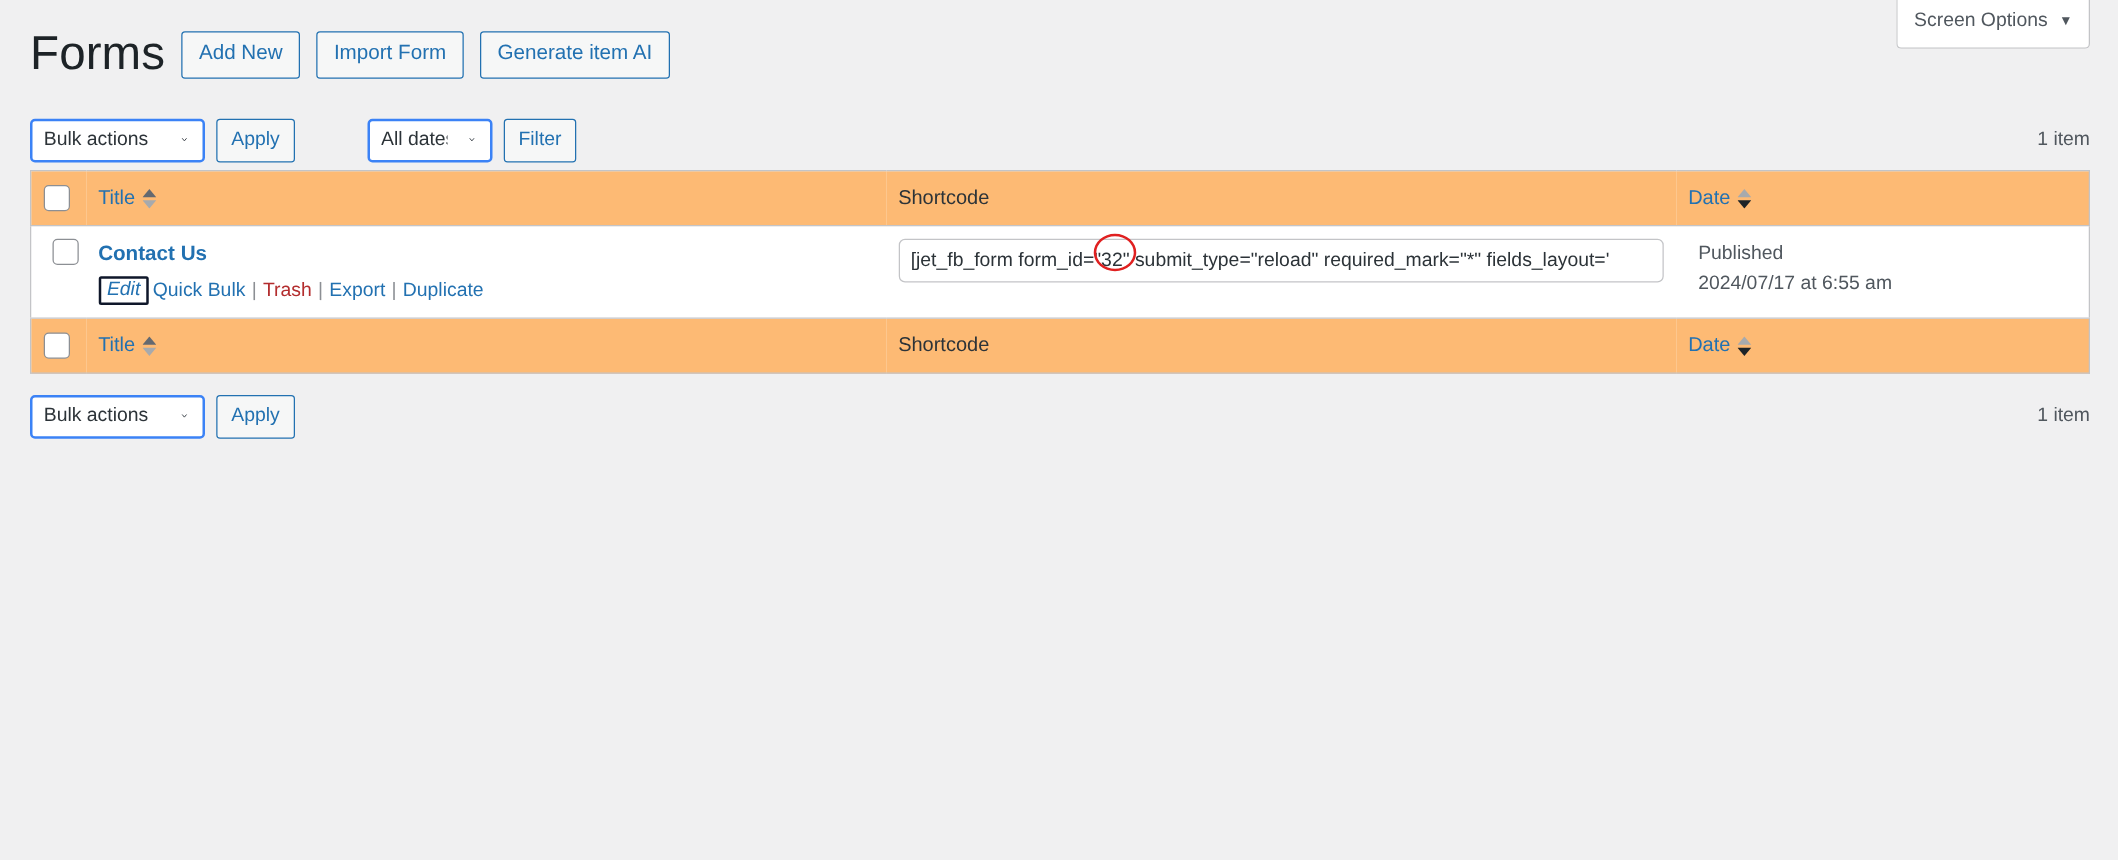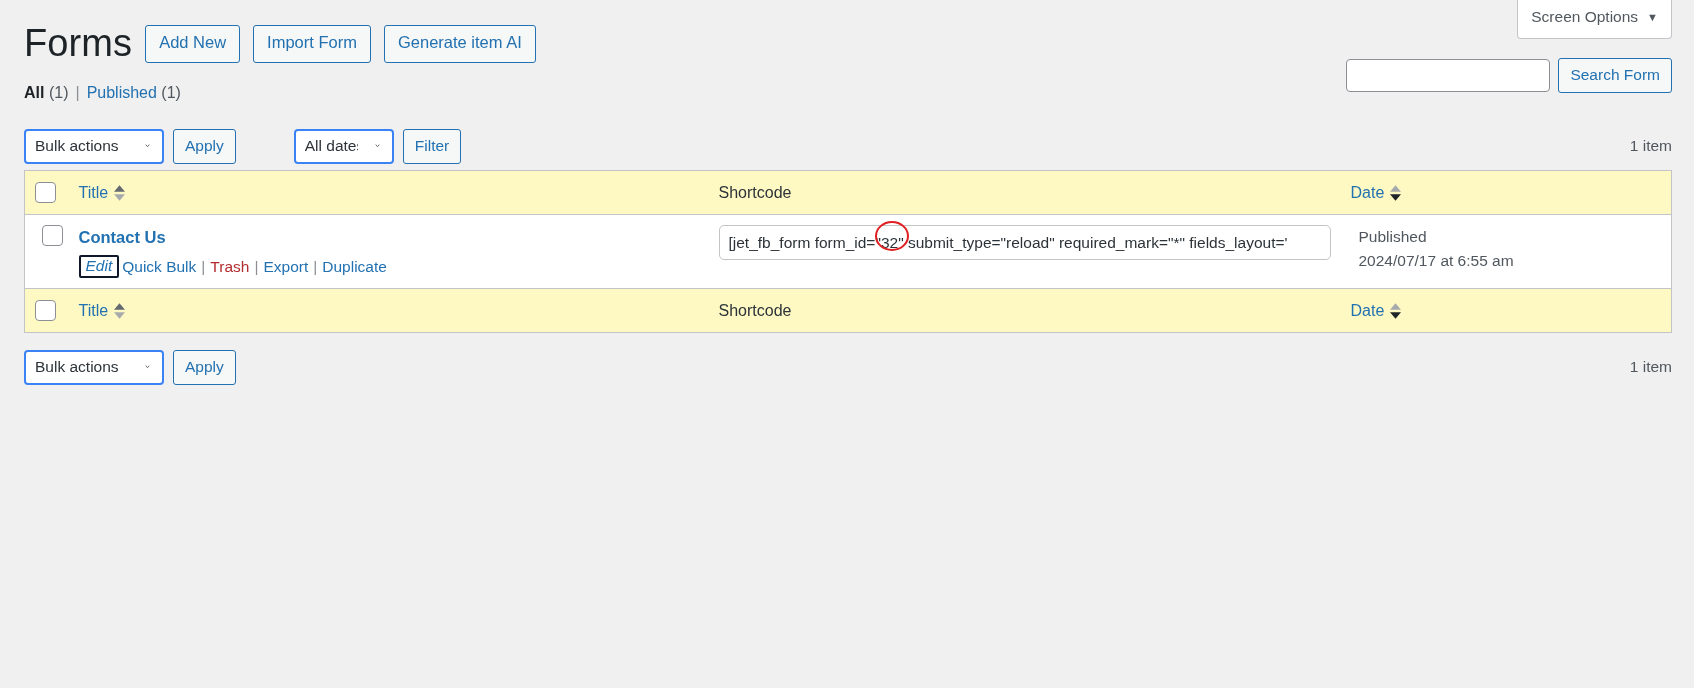--- a/index.html
+++ b/index.html
@@ -110,21 +110,21 @@
   table.wp-list-table {
     width: 100%; border-collapse: collapse;
     background: #fff; border: 1px solid #c3c4c7;
     margin-top: 6px; border-radius: 0;
   }
   table.wp-list-table thead th,
   table.wp-list-table tfoot th {
     text-align: left; font-weight: 400; font-size: 16px;
     padding: 11px 10px; vertical-align: middle; color: #2c3338;
   }
-  thead tr, tfoot tr { background: #fef9c3; }
+  thead tr, tfoot tr { background: #fdba74; }
   thead th { border-bottom: 1px solid #c3c4c7; }
   tfoot th { border-top: 1px solid #c3c4c7; }
   th.check-column, td.check-column {
     width: 44px; padding-left: 17px; padding-right: 0; vertical-align: top;
   }
   .col-title { width: 640px; }
   .col-shortcode { width: 630px; }
   .col-date { width: auto; text-align: left; }
   th.col-date, td.col-date { padding-left: 18px; }
 
@@ -190,32 +190,21 @@
 
 <div class="wrap">
 
   <div class="page-title-row">
     <h1 class="page-title">Forms</h1>
     <span class="page-title-action">Add New</span>
     <span class="page-title-action">Import Form</span>
     <span class="page-title-action">Generate item AI</span>
   </div>
 
-  <ul class="subsubsub">
-    <li><a class="current">All</a>
-      <span class="count">(1)</span></li>
-    <li class="sep">|</li>
-    <li><a>Published</a>
-      <span class="count">(1)</span></li>
-  </ul>
-
-  <div class="search-box">
-    <input type="search" class="search-input" placeholder="" style="">
-    <button class="button-secondary">Search Form</button>
-  </div>
+
 
   <div class="tablenav top">
     <div class="actions">
       <span class="select-wrap">
         <select class="wp-select" style="width:140px">
           <option>Bulk actions</option>
         </select>
         <svg class="chev" viewBox="0 0 20 20">
             <path d="M5 6l5 6 5-6" fill="none" stroke="#3c434a" stroke-width="2.2"></path>
           </svg>

